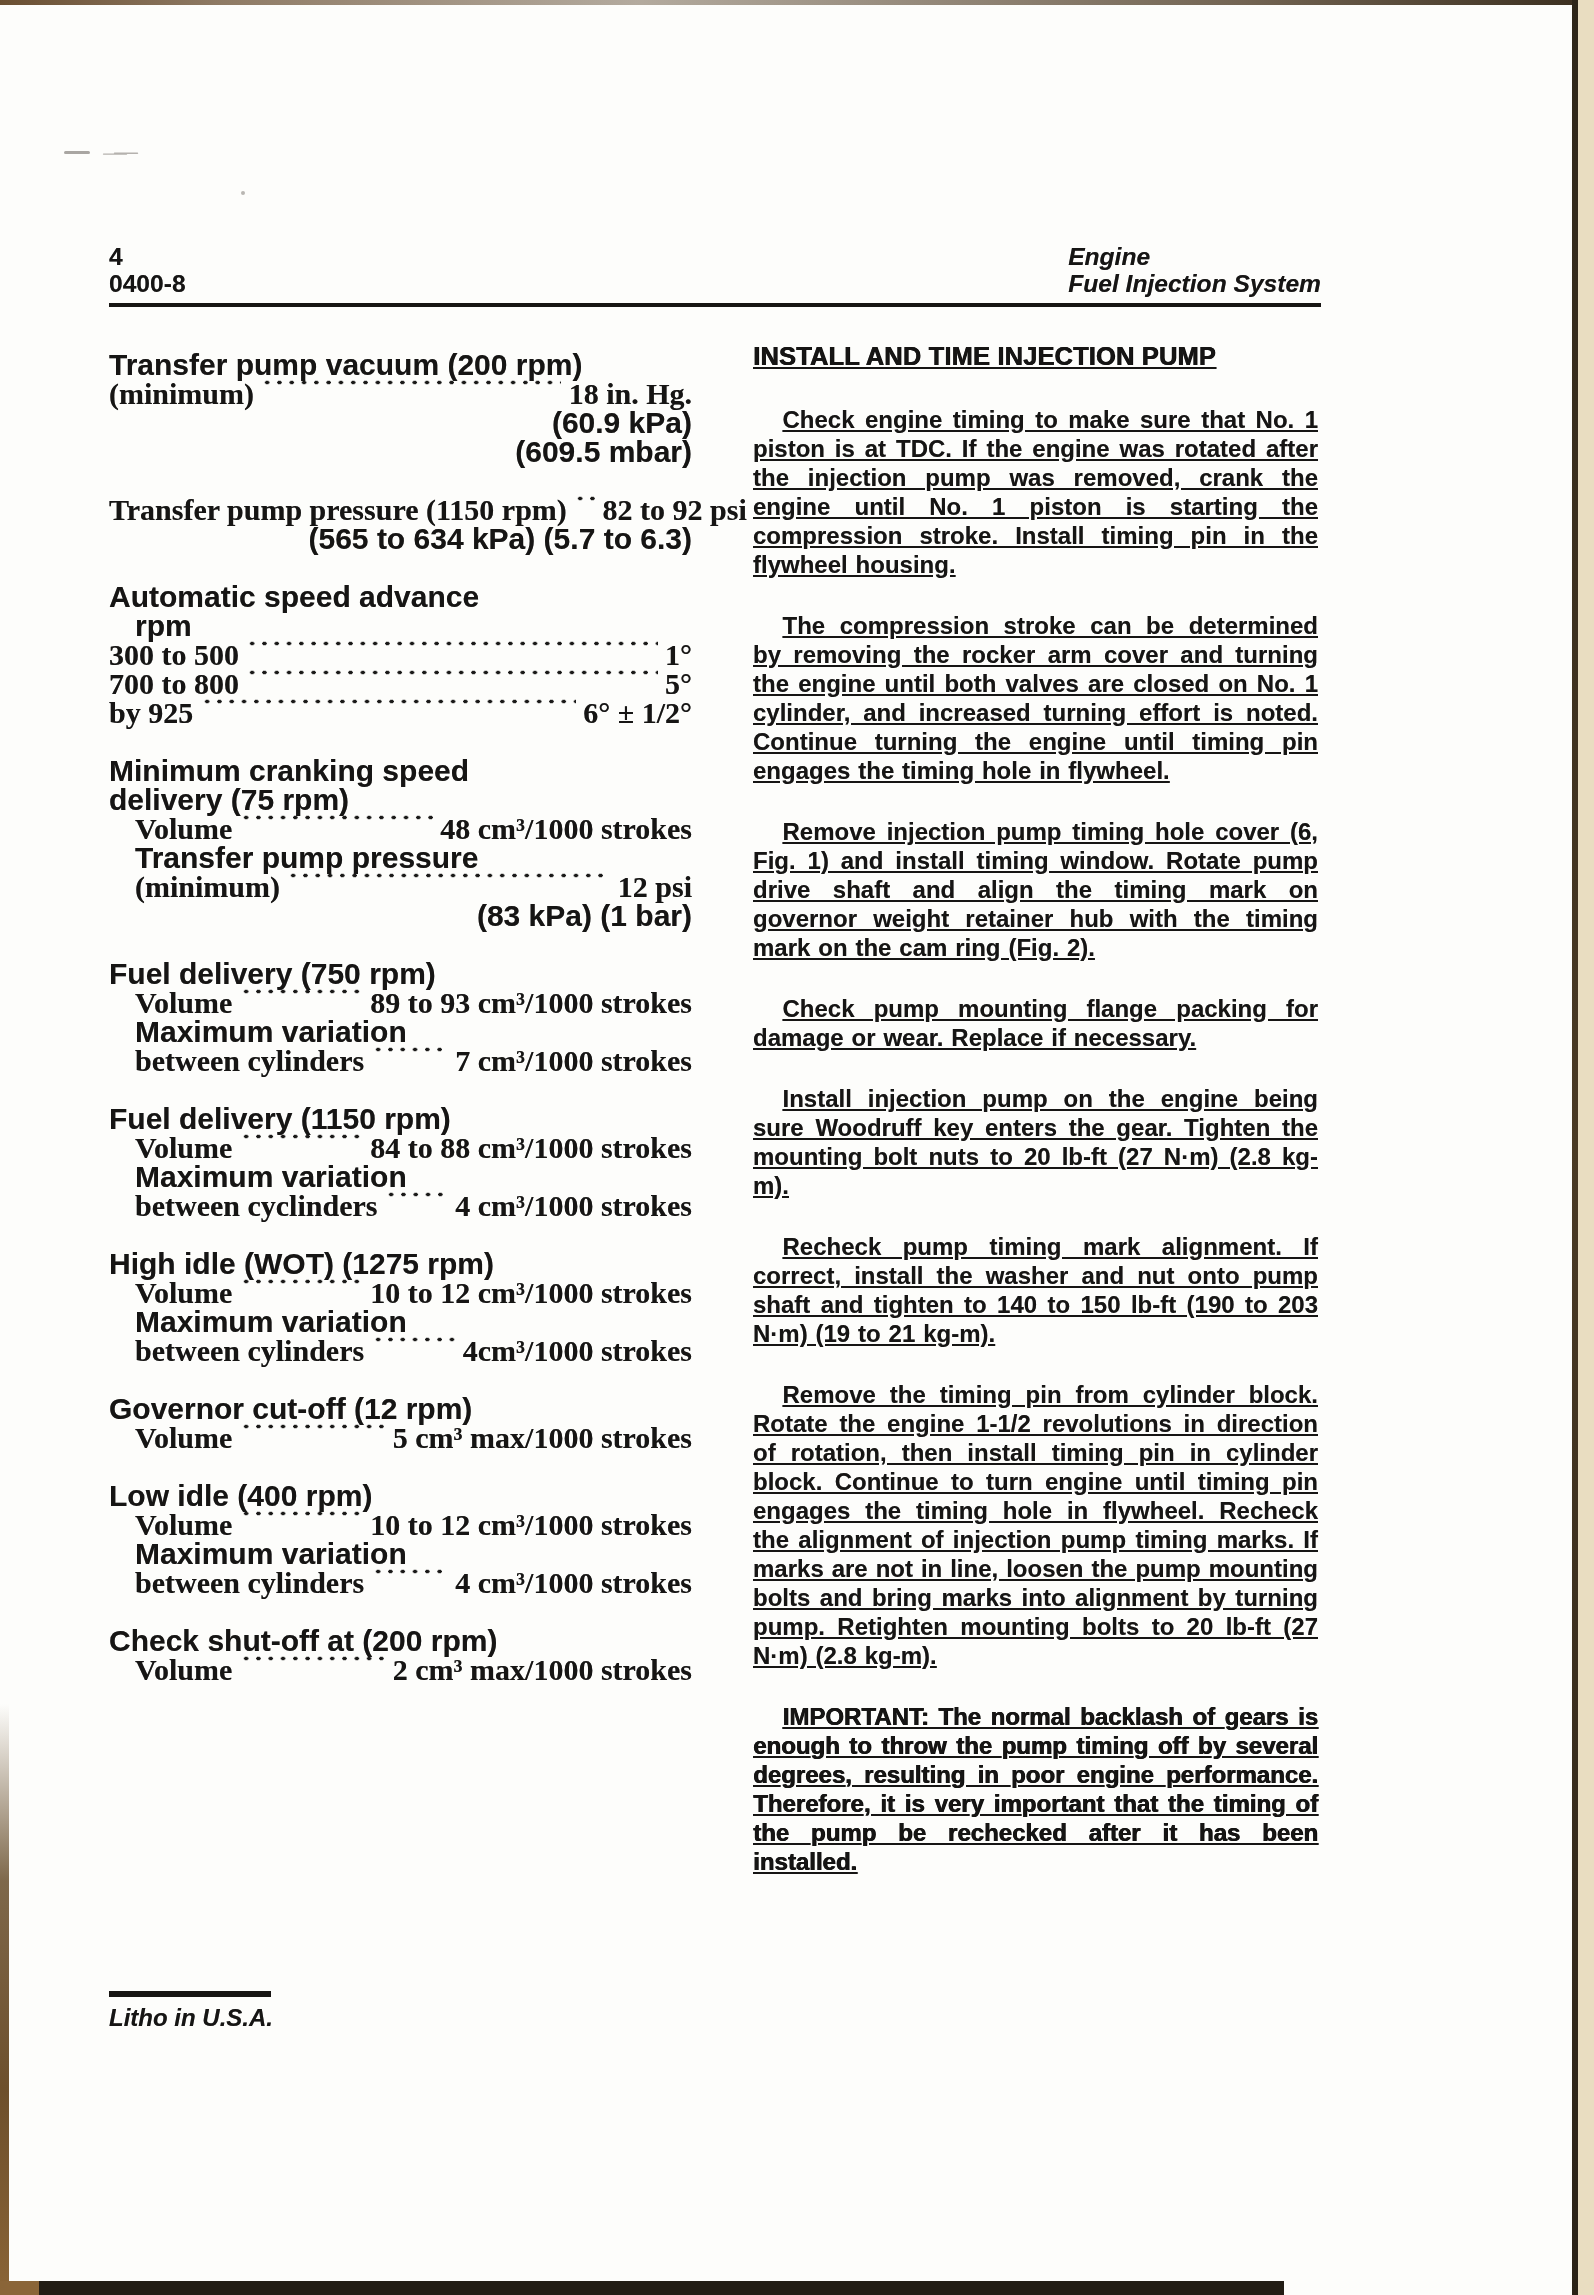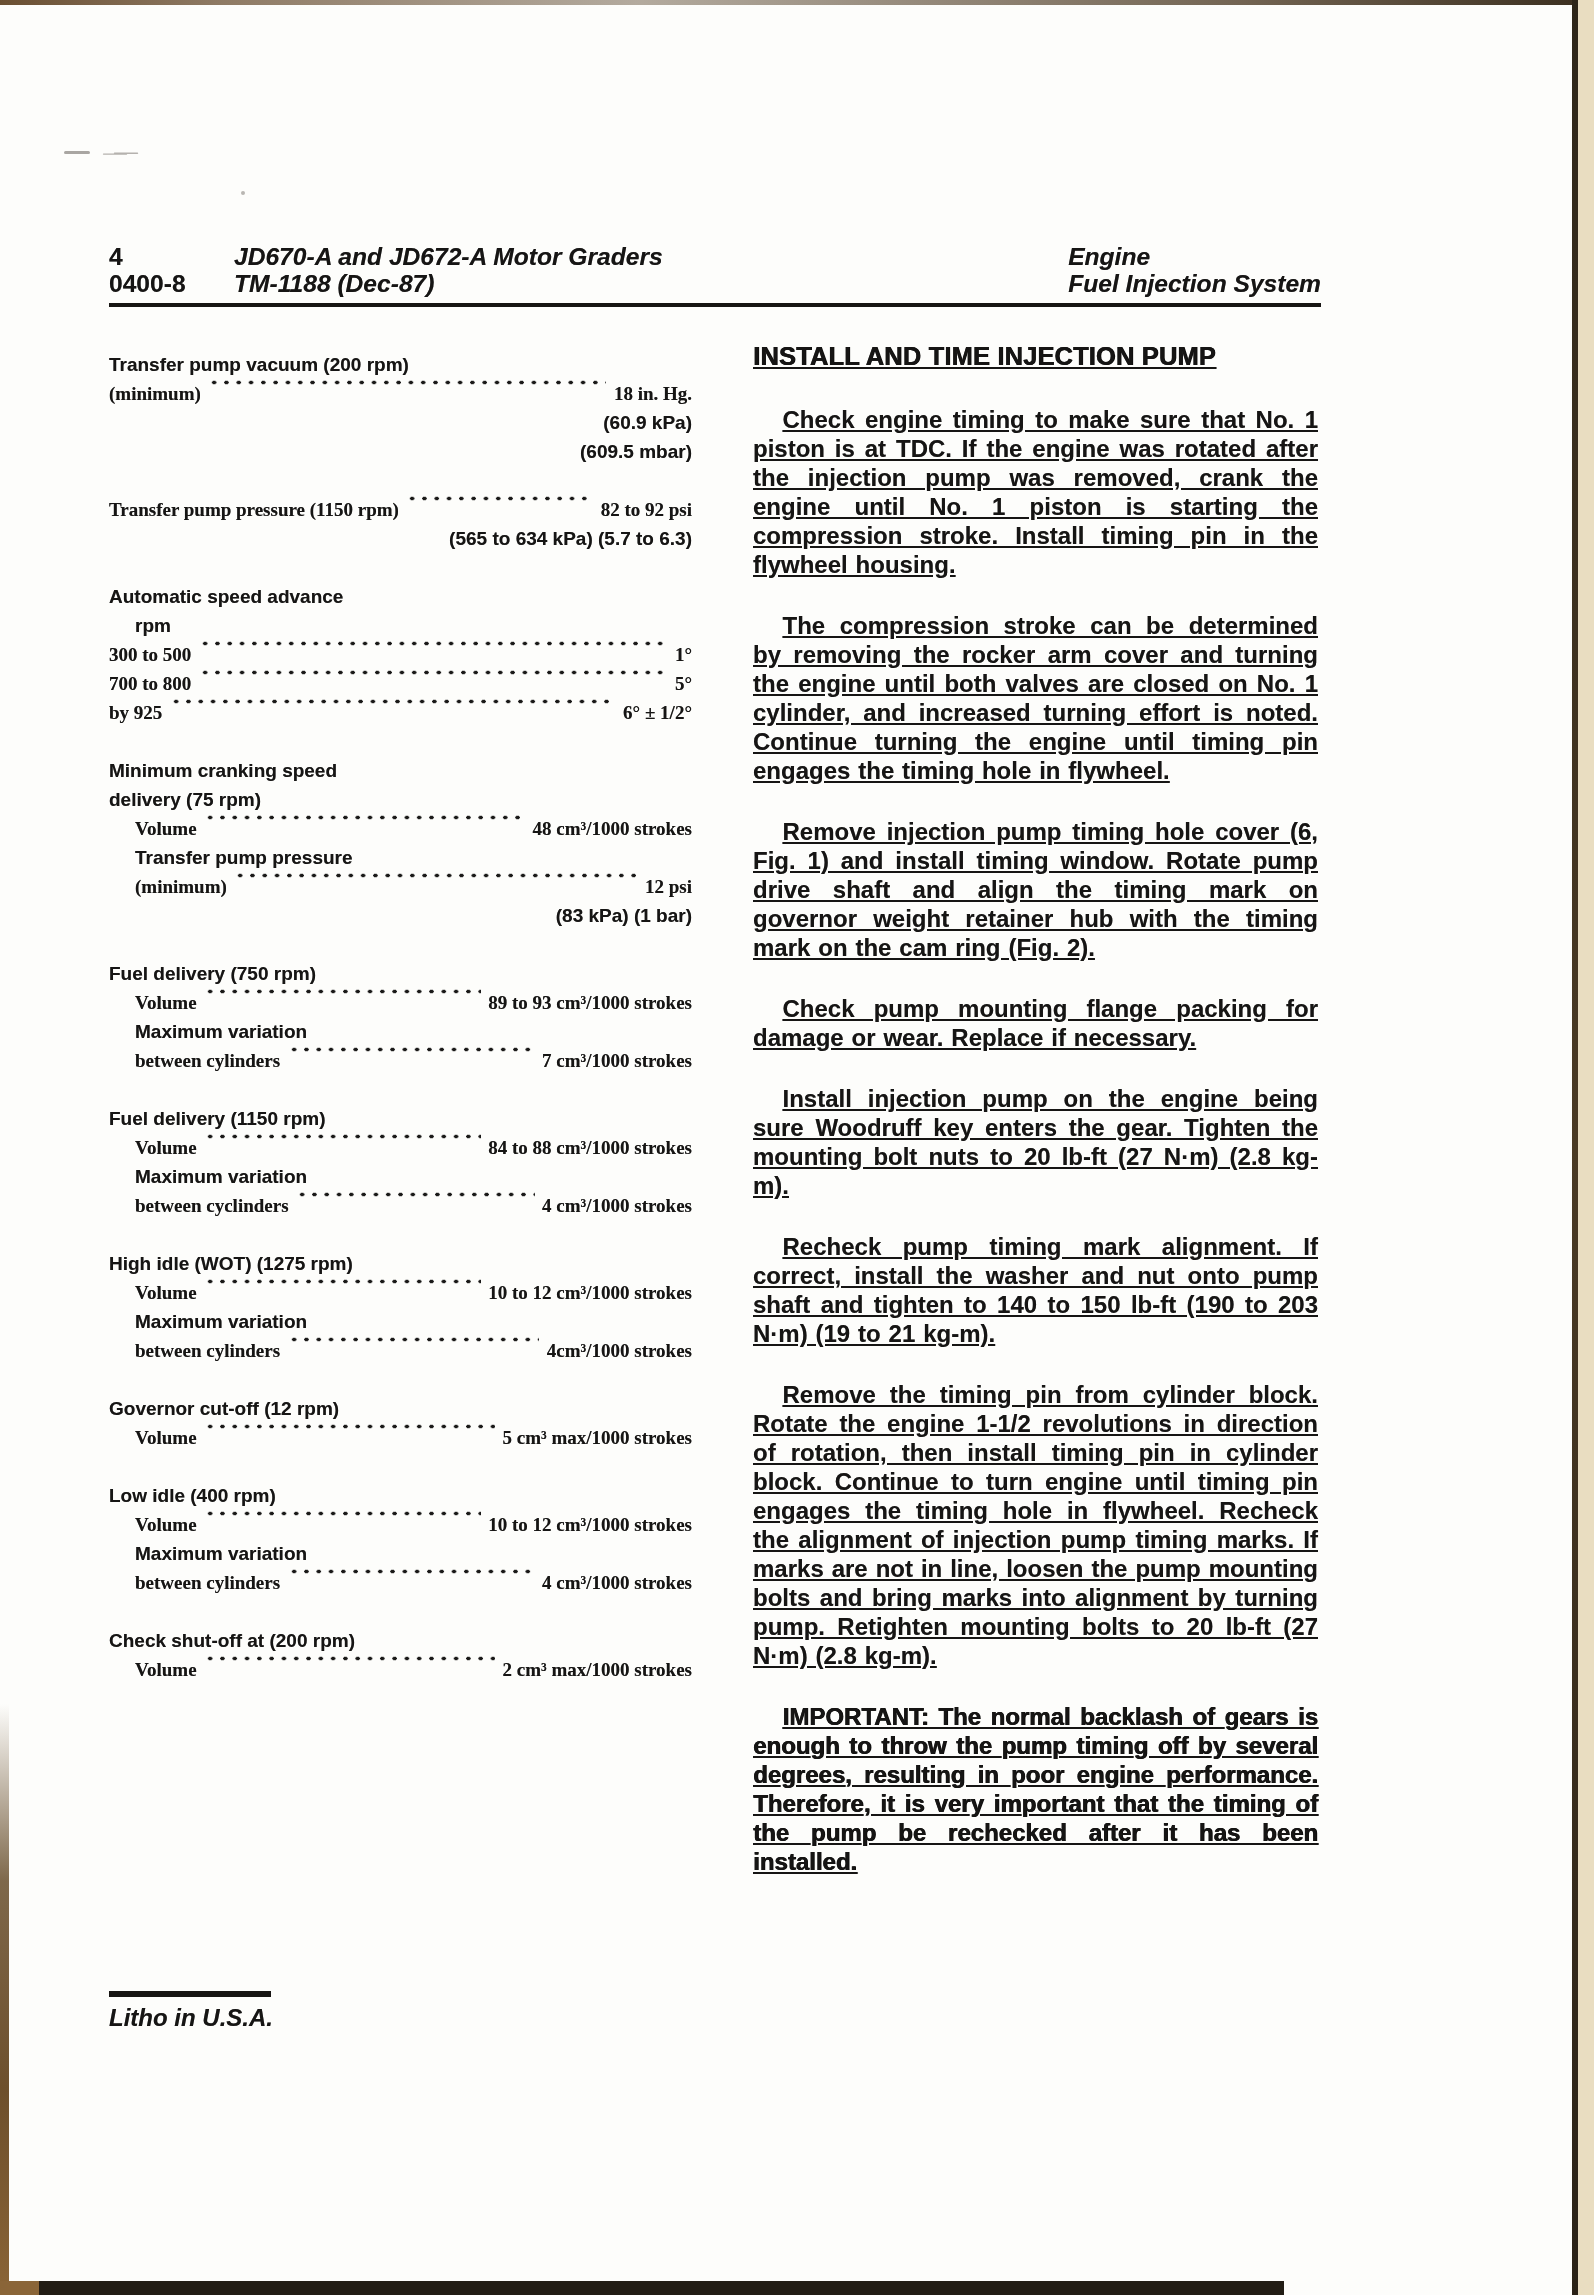--- a/index.html
+++ b/index.html
@@ -28,21 +28,21 @@
     border-bottom:4.9px solid #171513;padding-bottom:5.7px;
     font-size:24.6px;line-height:27px;font-weight:700;
     text-shadow:0 0 0.5px rgba(0,0,0,.5);
   }
   .h-left{display:flex;}
   .h-nums{width:125px;}
   .h-titles,.h-right{font-style:italic;}
   .h-right{text-align:left;}
   
   .columns{position:absolute;left:109px;top:342px;width:1210px;display:flex;}
-  .col-left{width:583px;flex:0 0 583px;padding-top:8.2px;font-size:19px;line-height:29px;font-weight:700;
+  .col-left{width:583px;flex:0 0 583px;padding-top:8.2px;font-size:30px;line-height:29px;font-weight:700;
     text-shadow:0 0 0.5px rgba(0,0,0,.45);}
   .col-right{margin-left:61px;width:565px;flex:0 0 565px;font-size:24px;line-height:29px;font-weight:700;
     text-align:justify;text-shadow:0 0 0.5px rgba(0,0,0,.45);text-decoration:underline;}
   .spec-block{margin-bottom:29px;}
   .spec-line{display:block;}
   .spec-line.ind{padding-left:26px;}
   .leader-line{display:flex;align-items:center;font-family:Liberation Serif, serif;}
   .leader-line .lab{white-space:nowrap;flex:0 0 auto;}
   .leader-line .val{white-space:nowrap;flex:0 0 auto;}
   .leader-line .dots{
@@ -73,24 +73,20 @@
   <div class="edge-bottom-left"></div>
   <div class="artifact-dash"></div>
   <div class="artifact-speck"></div>
 
   <header class="header">
     <div class="h-left">
       <div class="h-nums">
         <div>4</div>
         <div>0400-8</div>
       </div>
-      <div class="h-titles">
-        <div>JD670-A and JD672-A Motor Graders</div>
-        <div>TM-1188 (Dec-87)</div>
-      </div>
     </div>
     <div class="h-right">
       <div>Engine</div>
       <div>Fuel Injection System</div>
     </div>
   </header>
 
   <main class="columns">
     <section class="col-left" id="spec-col">
         <div class="spec-block">

